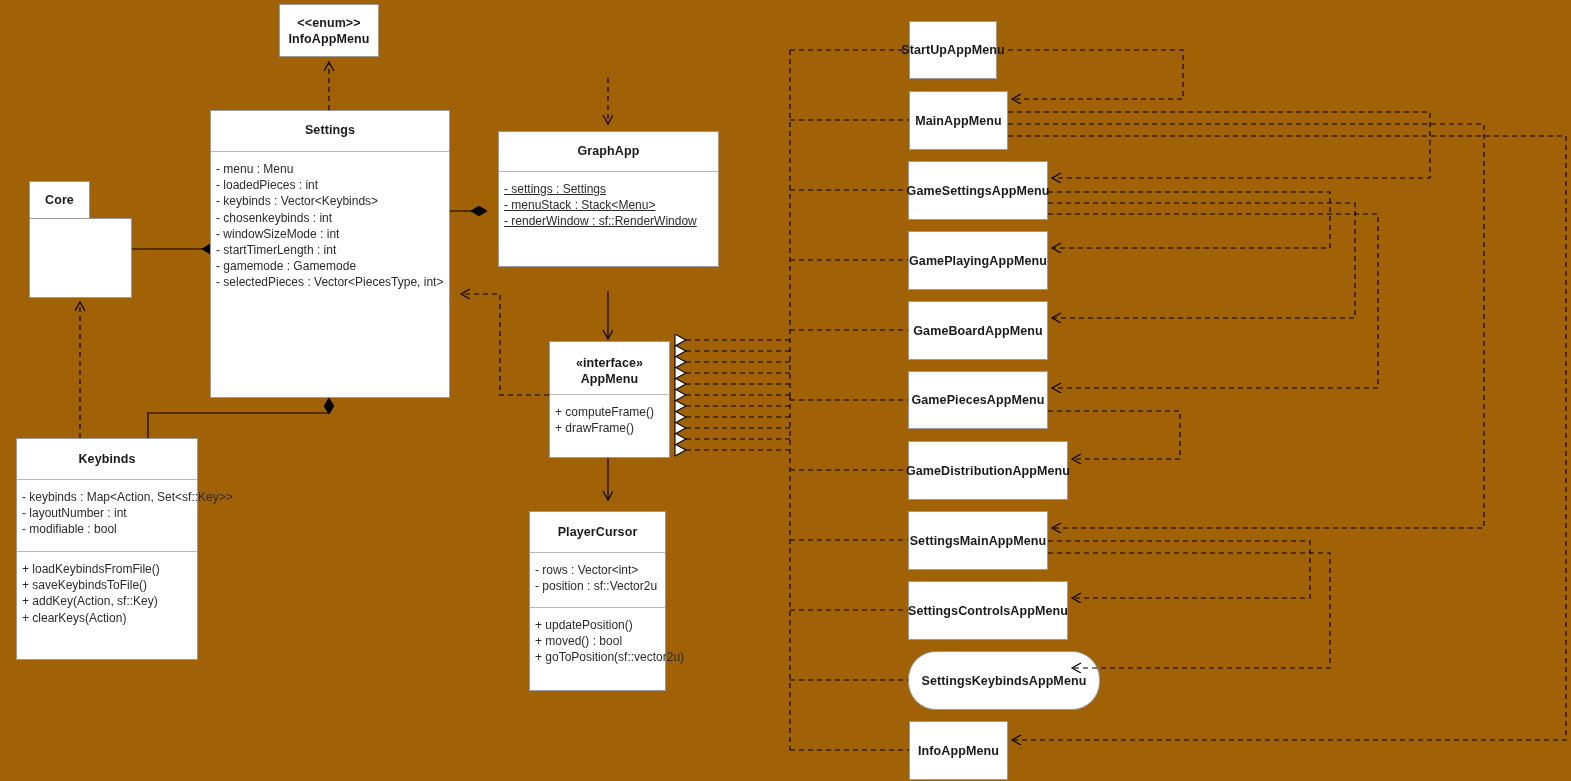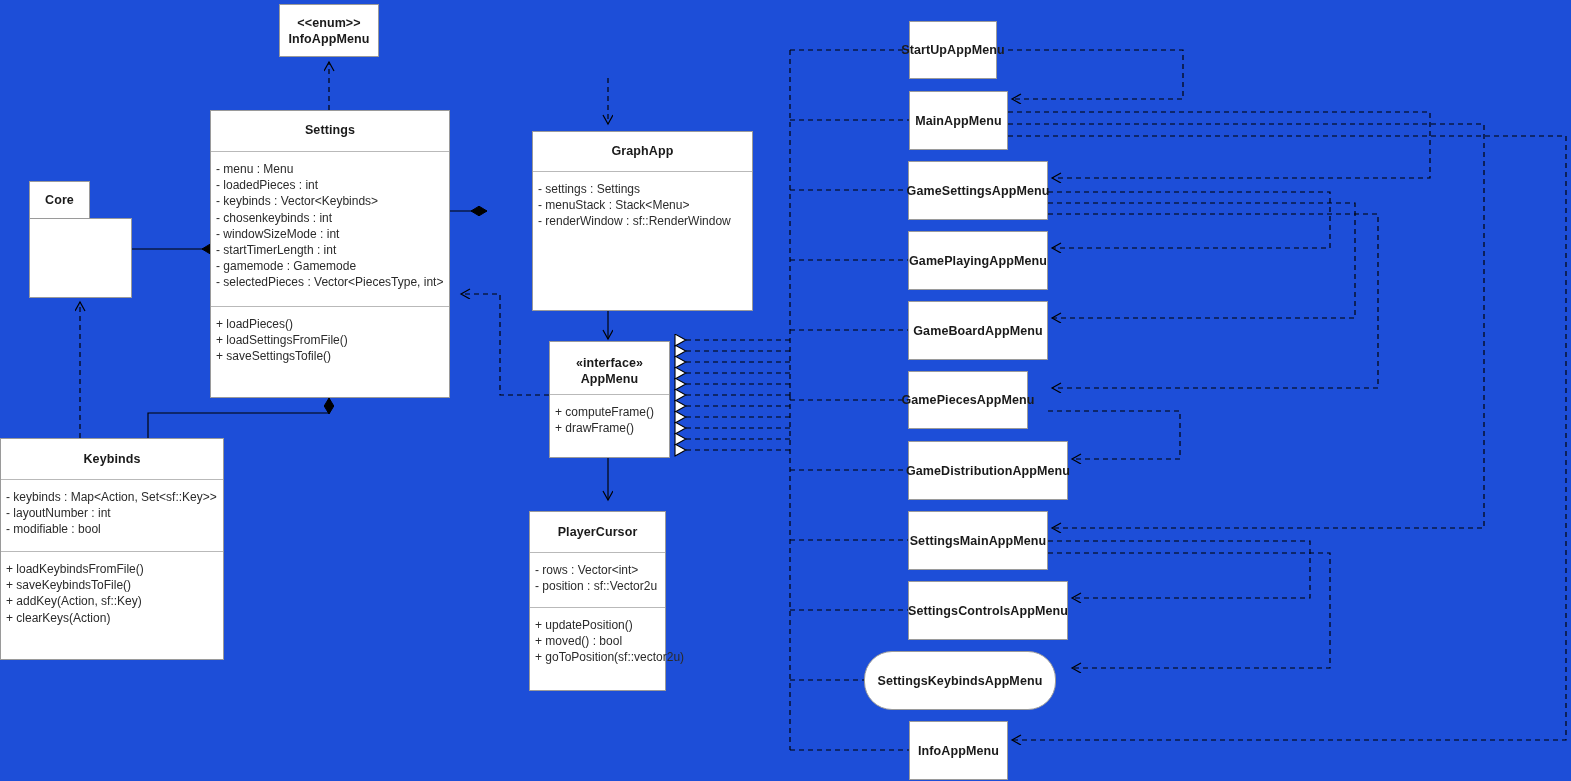--- a/index.html
+++ b/index.html
@@ -9,21 +9,21 @@
     background: #ffffff;
   }
   body {
     font-family: "Liberation Sans", sans-serif;
     -webkit-font-smoothing: antialiased;
   }
   #canvas {
     position: relative;
     width: 1571px;
     height: 781px;
-    background: #1d4ed8;
+    background: #a16207;
     overflow: hidden;
   }
   .uml-box {
     position: absolute;
     box-sizing: border-box;
     border: 1px solid #9a9a9a;
     background: #ffffff;
     z-index: 5;
   }
   .uml-title {
@@ -198,50 +198,45 @@
     <div class="compartment sep" style="height:155px;">
       <div class="row">- menu : Menu</div>
       <div class="row">- loadedPieces : int</div>
       <div class="row">- keybinds : Vector&lt;Keybinds&gt;</div>
       <div class="row">- chosenkeybinds : int</div>
       <div class="row">- windowSizeMode : int</div>
       <div class="row">- startTimerLength : int</div>
       <div class="row">- gamemode : Gamemode</div>
       <div class="row">- selectedPieces : Vector&lt;PiecesType, int&gt;</div>
     </div>
-    <div class="compartment sep">
-      <div class="row">+ loadPieces()</div>
-      <div class="row">+ loadSettingsFromFile()</div>
-      <div class="row">+ saveSettingsTofile()</div>
-    </div>
-  </div>
-
-  <div class="uml-box" style="left:0px; top:438px; width:224px; height:222px;">
+  </div>
+
+  <div class="uml-box" style="left:16px; top:438px; width:182px; height:222px;">
     <div class="uml-title" style="padding-top:13px; height:40px;">
       <span>Keybinds</span>
     </div>
     <div class="compartment sep" style="height:72px;">
       <div class="row">- keybinds : Map&lt;Action, Set&lt;sf::Key&gt;&gt;</div>
       <div class="row">- layoutNumber : int</div>
       <div class="row">- modifiable : bool</div>
     </div>
     <div class="compartment sep">
       <div class="row">+ loadKeybindsFromFile()</div>
       <div class="row">+ saveKeybindsToFile()</div>
       <div class="row">+ addKey(Action, sf::Key)</div>
       <div class="row">+ clearKeys(Action)</div>
     </div>
   </div>
 
 
-  <div class="uml-box" style="left:498px; top:131px; width:221px; height:180px;margin-left:34px;">
+  <div class="uml-box" style="left:498px; top:131px; width:221px; height:136px;">
     <div class="uml-title" style="padding-top:12px; height:39px;">
       <span>GraphApp</span>
     </div>
-    <div class="compartment sep" style="height:68px;">
+    <div class="compartment sep" style="height:68px;text-decoration:underline;">
       <div class="row">- settings : Settings</div>
       <div class="row">- menuStack : Stack&lt;Menu&gt;</div>
       <div class="row">- renderWindow : sf::RenderWindow</div>
     </div>
   </div>
 
   <div class="uml-box" style="left:549px; top:341px; width:121px; height:117px;">
     <div class="uml-title two-line" style="padding-top:13px; height:52px;">
       <div>«interface»</div>
       <div>AppMenu</div>
@@ -276,33 +271,33 @@
       </div>
       <div class="menu-box" style="left: 908px; top: 161px; width: 140px; height: 59px;">
         <span>GameSettingsAppMenu</span>
       </div>
       <div class="menu-box" style="left: 908px; top: 231px; width: 140px; height: 59px;">
         <span>GamePlayingAppMenu</span>
       </div>
       <div class="menu-box" style="left: 908px; top: 301px; width: 140px; height: 59px;">
         <span>GameBoardAppMenu</span>
       </div>
-      <div class="menu-box" style="left: 908px; top: 371px; width: 120px; height: 58px; text-align: center;">
+      <div class="menu-box" style="left: 908px; top: 371px; width: 140px; height: 58px; text-align: center;">
         <span>GamePiecesAppMenu</span>
       </div>
       <div class="menu-box" style="left: 908px; top: 441px; width: 160px; height: 59px;">
         <span>GameDistributionAppMenu</span>
       </div>
       <div class="menu-box" style="left: 908px; top: 511px; width: 140px; height: 59px;">
         <span>SettingsMainAppMenu</span>
       </div>
       <div class="menu-box" style="left: 908px; top: 581px; width: 160px; height: 59px; text-align: right;">
         <span>SettingsControlsAppMenu</span>
       </div>
-      <div class="menu-box" style="left: 864px; top: 651px; width: 192px; height: 59px; border-radius: 28px;">
+      <div class="menu-box" style="left: 908px; top: 651px; width: 192px; height: 59px; border-radius: 28px;">
         <span>SettingsKeybindsAppMenu</span>
       </div>
       <div class="menu-box" style="left: 909px; top: 721px; width: 99px; height: 59px;">
         <span>InfoAppMenu</span>
       </div>
     </div>
 
 </div>
 
 </body></html>

